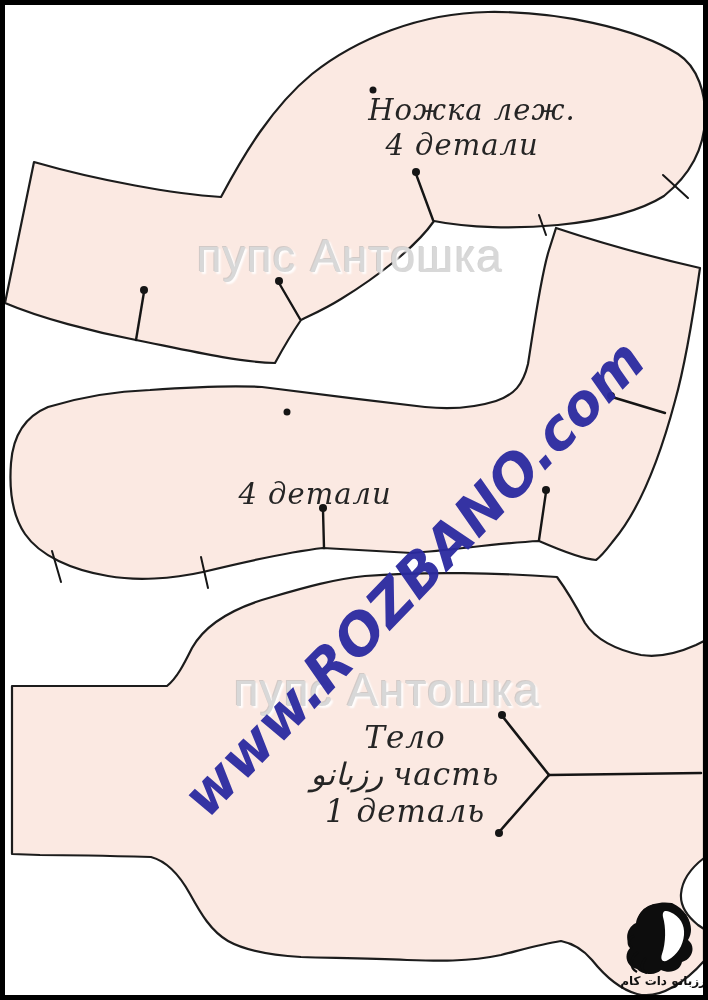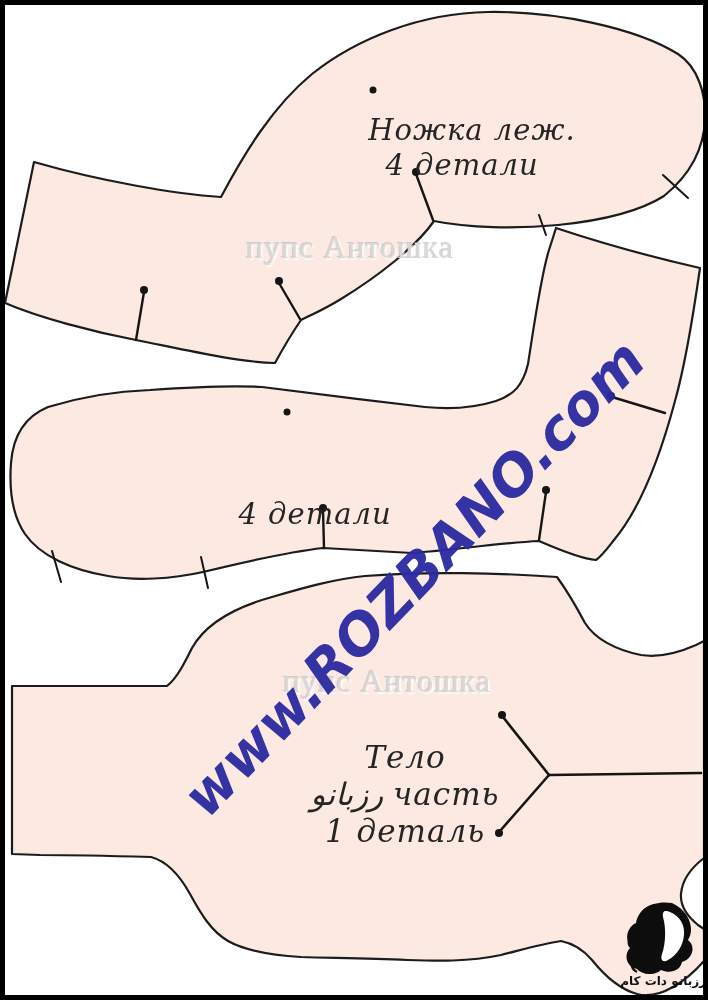--- a/index.html
+++ b/index.html
@@ -7,27 +7,27 @@
     position:relative;width:708px;height:1000px;background:#ffffff;
     overflow:hidden;font-family:"DejaVu Serif", serif;
   }
   .frame{
     position:absolute;left:0;top:0;right:0;bottom:0;
     border:5px solid #000;box-sizing:border-box;z-index:40;pointer-events:none;
   }
   svg.pattern{position:absolute;left:0;top:0;z-index:1;}
   .piece-label{
     position:absolute;z-index:12;text-align:center;
-    font-style:italic;color:#252525;letter-spacing:1px;margin-top:20px;
+    font-style:italic;color:#252525;letter-spacing:1px;
   }
   .lbl-s{font-size:29px;width:300px;}
   .lbl-b{font-size:31px;width:320px;}
   .wm-shop{
     position:absolute;z-index:6;width:460px;text-align:center;
-    font-family:Liberation Serif, serif;font-size:32px;letter-spacing:1px;
+    font-family:Liberation Sans, sans-serif;font-size:46px;letter-spacing:1px;
     color:#d8d8d8;
     text-shadow:2px 2px 2px rgba(255,255,255,0.95), -1px -1px 0 rgba(176,176,176,0.55);
     white-space:nowrap;
   }
   .wm-site{
     position:absolute;z-index:20;left:102px;top:556px;width:600px;height:70px;
     line-height:70px;text-align:center;
     transform:rotate(-46deg);transform-origin:50% 50%;
     font-family:"DejaVu Sans", sans-serif;font-weight:bold;font-style:italic;
     font-size:56px;color:#2b2aa0;opacity:0.95;white-space:nowrap;letter-spacing:0px;

